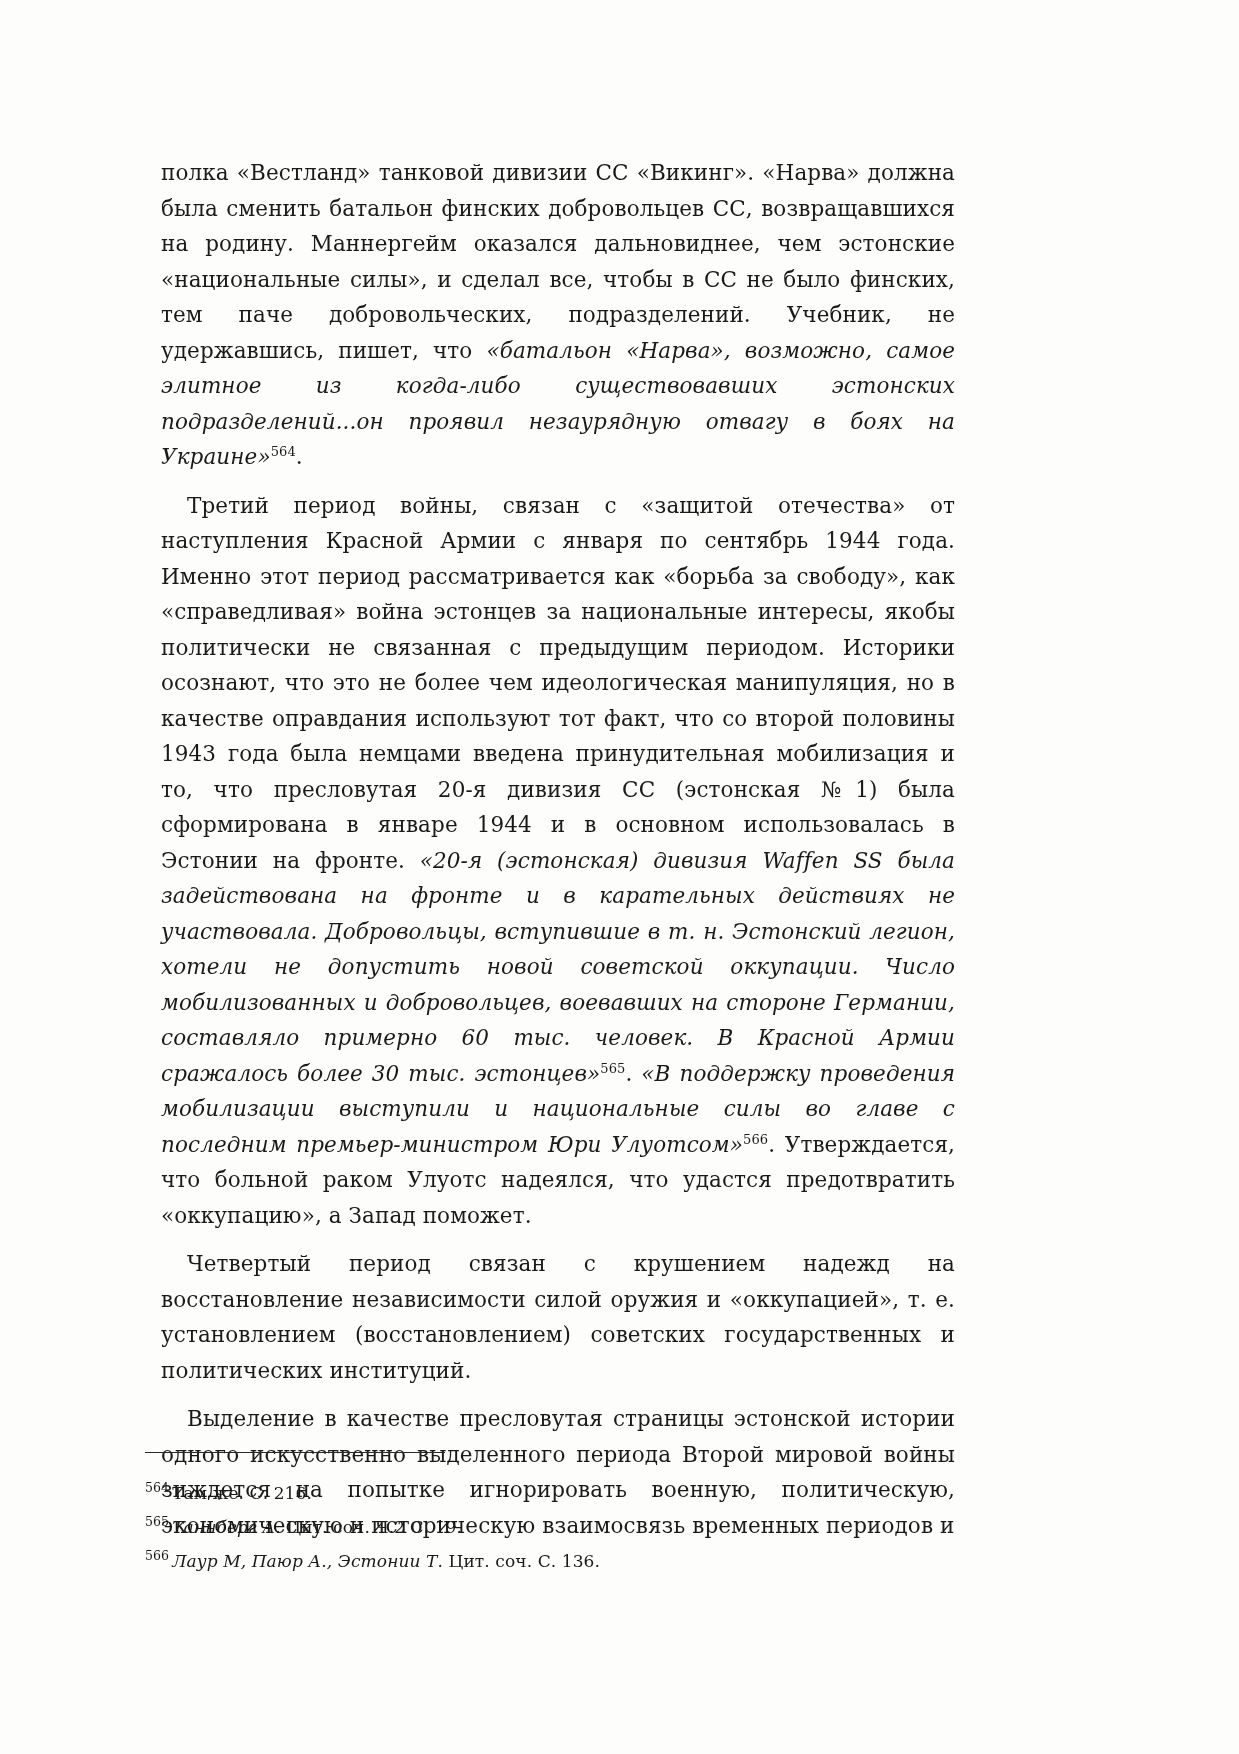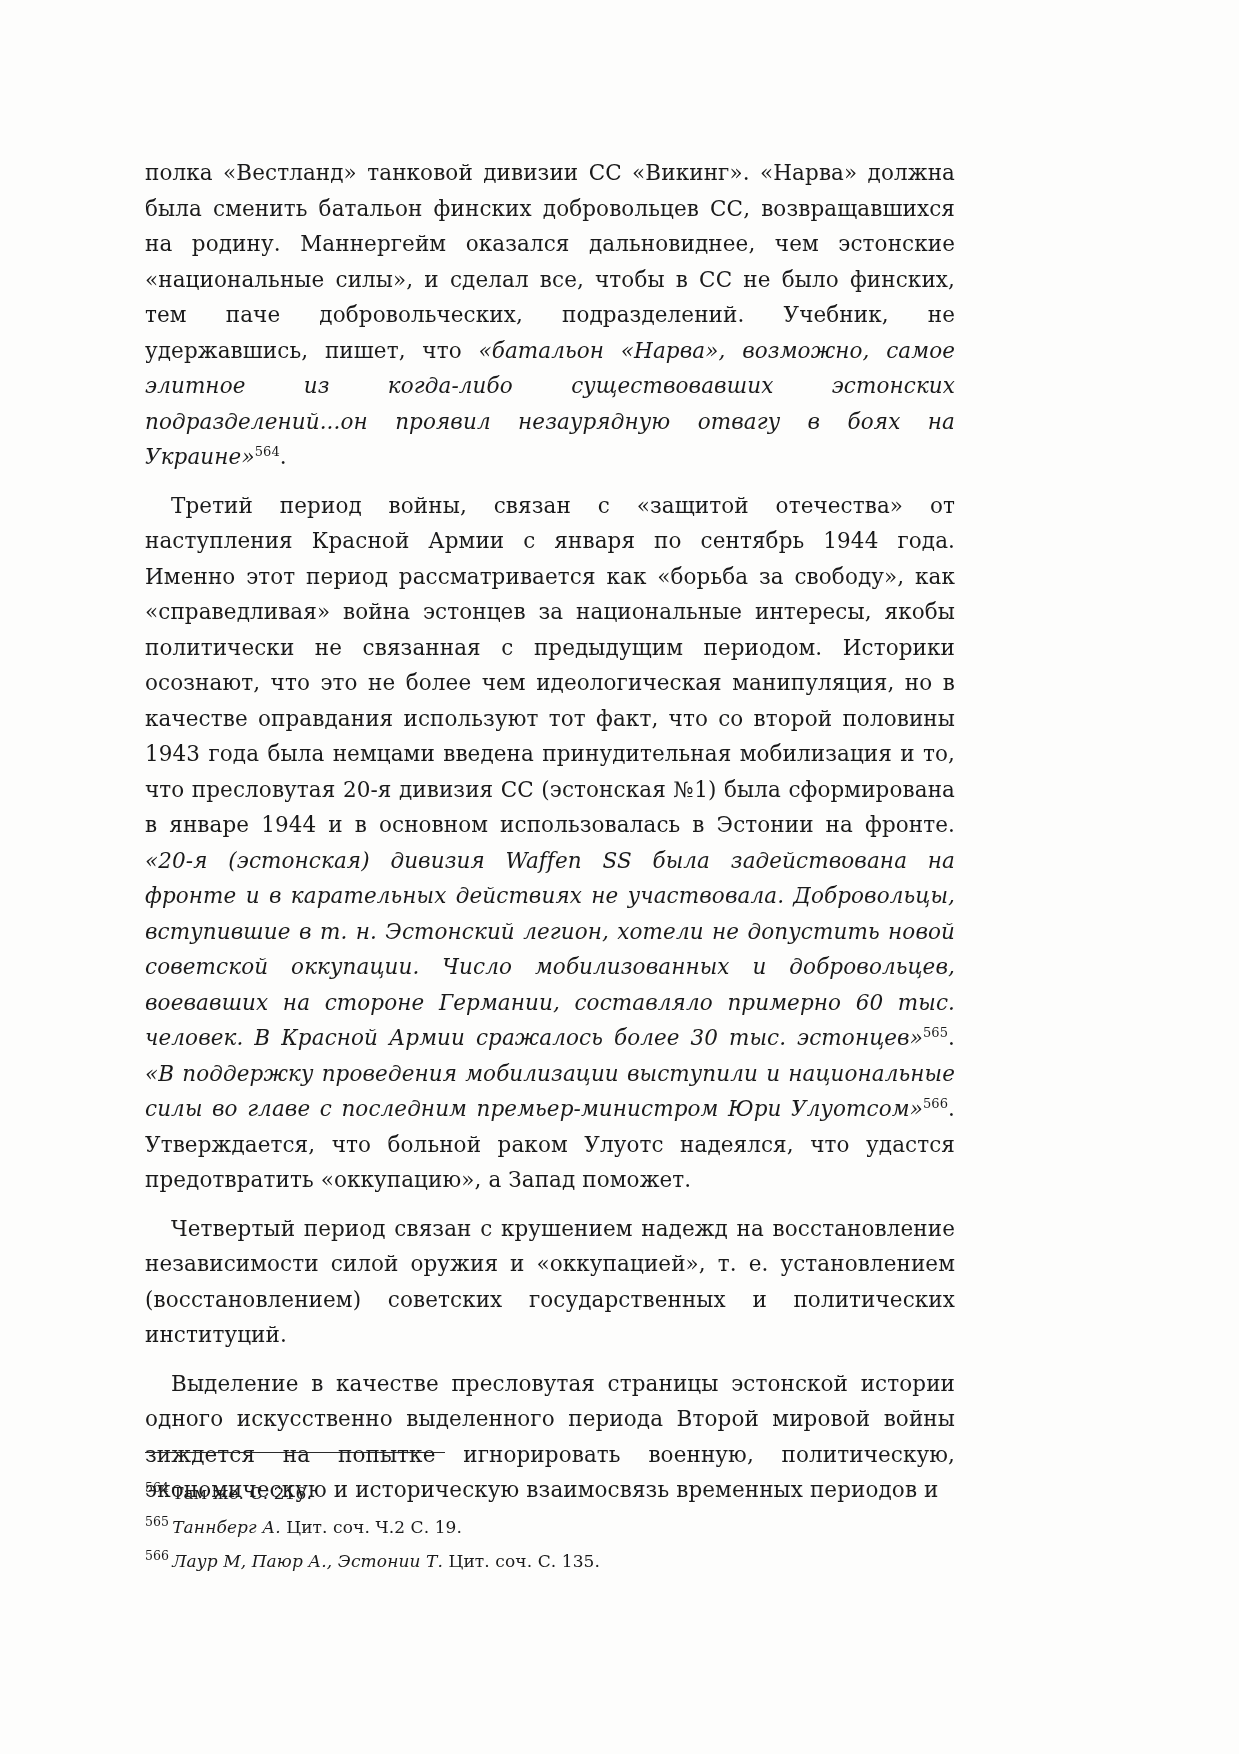--- a/index.html
+++ b/index.html
@@ -22,21 +22,21 @@
     height: 1754px;
     background: #fdfdfc;
   }
   .content {
     position: absolute;
     left: 145px;
     top: 155px;
     width: 810px;
   }
   p.para {
-    margin: 0 0 13px 0;
+    margin: 0 0 13px 16px;
     font-size: 21.5px;
     line-height: 35.5px;
     text-align: justify;
     text-justify: inter-word;
     letter-spacing: 0.1px;
   }
   p.indent {
     text-indent: 26px;
   }
   .it {
@@ -94,21 +94,21 @@
         <p class="para indent"><span>Выделение в качестве пресловутая страницы эстонской истории одного искусственно выделенного периода Второй мировой войны зиждется на попытке игнорировать военную, политическую, экономическую и историческую взаимосвязь временных периодов и</span></p>
       </div>
   </div>
 
   <div class="footnote-rule"></div>
 
   <div class="footnotes">
     <div id="footnote-container">
         <div class="fnline"><span class="fnnum">564</span><span>Там же. С. 216.</span></div>
         <div class="fnline"><span class="fnnum">565</span><span class="it">Таннберг А. </span><span>Цит. соч. Ч.2 С. 19.</span></div>
-        <div class="fnline"><span class="fnnum">566</span><span class="it">Лаур М, Паюр А., Эстонии Т. </span><span>Цит. соч. С. 135.</span></div>
+        <div class="fnline"><span class="fnnum">566</span><span class="it">Лаур М, Паюр А., Эстонии Т. </span><span>Цит. соч. С. 136.</span></div>
       </div>
   </div>
 
   <div class="footer">
     
     
   </div>
 
 </div>
 

